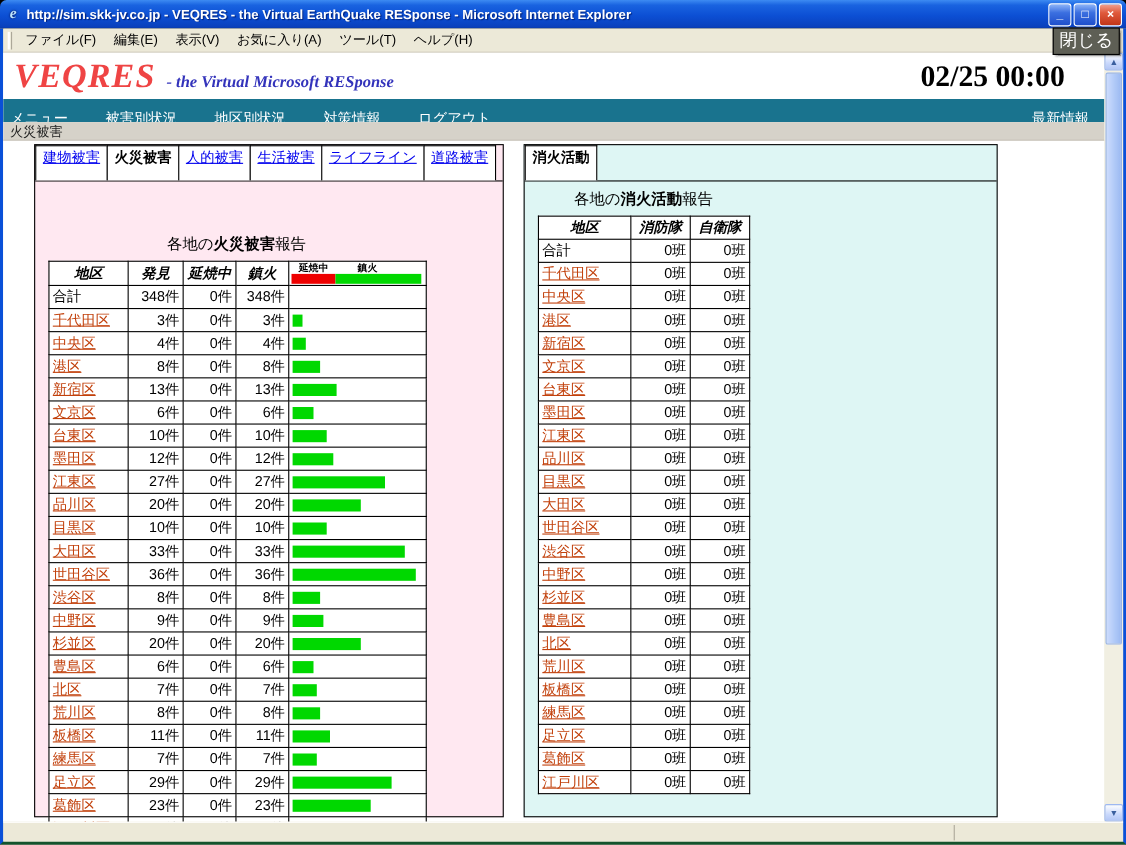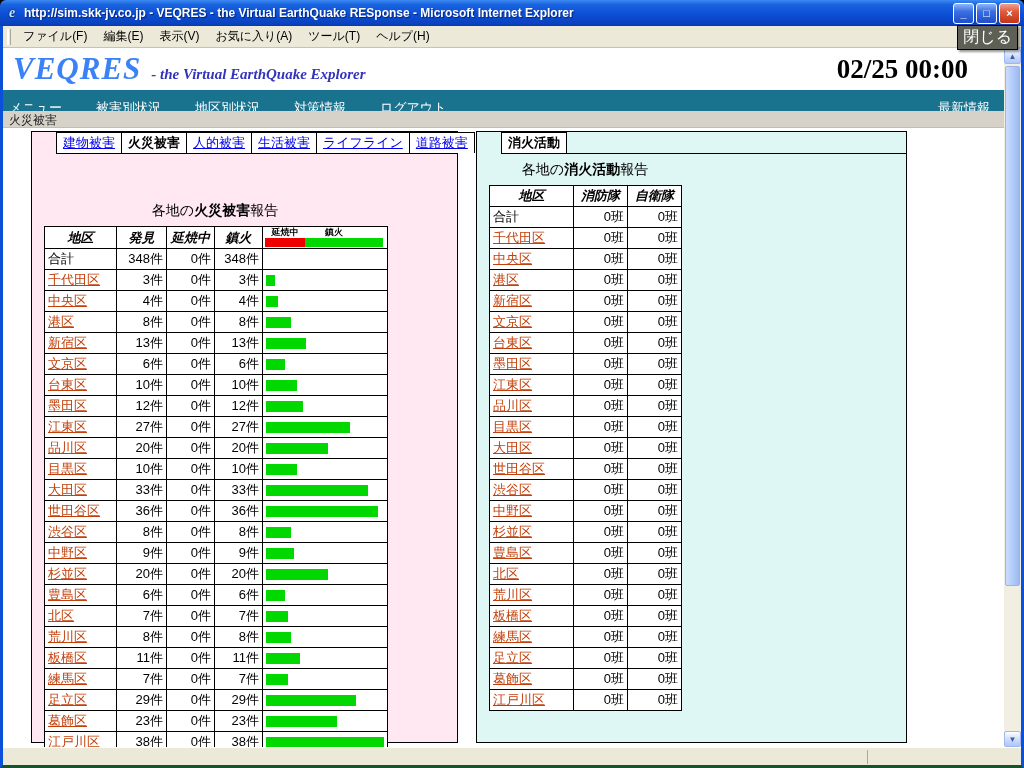--- a/index.html
+++ b/index.html
@@ -35,42 +35,42 @@
     border-right:1px solid #ACA899; }
   .menu-item { padding:2px 8px; cursor:default; }
 
   .page-row { flex:1; display:flex; min-height:0; }
   .page-content { flex:1; background:#fff; display:flex; flex-direction:column; min-width:0; }
 
   
   .page-header { height:42px; flex:0 0 42px; display:flex; align-items:center; padding:0 10px; background:#fff; }
   .logo-block { display:flex; align-items:baseline; }
   .veqres-logo { font-family:"Liberation Serif","DejaVu Serif",serif; font-style:italic; font-weight:bold;
-    font-size:31px; color:#3b82f6; letter-spacing:1px; }
+    font-size:31px; color:#ef4444; letter-spacing:1px; }
   .logo-tagline { font-family:"Liberation Serif","DejaVu Serif",serif; font-style:italic; font-weight:bold;
     font-size:15px; color:#3333BB; margin-left:10px; }
   .datetime { margin-left:auto; margin-right:26px; font-family:"Liberation Serif","DejaVu Serif",serif;
     font-weight:bold; font-size:27px; color:#000; }
 
   
   .navbar { height:21px; flex:0 0 21px; background:#19738E; color:#fff; display:flex; align-items:center;
     font-size:13px; padding:0 6px; }
   .nav-item { margin-right:34px; cursor:pointer; white-space:nowrap;margin-top:14px; }
   .nav-item.nav-right { margin-left:auto; margin-right:8px; }
 
   .page-label { height:17px; flex:0 0 17px; background:#D6D2C9; font-size:12px; color:#222;
     padding:1px 6px; border-bottom:1px solid #C2BEB2; }
 
   
   .panels-area { flex:1; background:#fff; padding:3px 0 0 28px; display:flex; gap:18px; align-items:flex-start; }
   .panel { border:1px solid #000; height:612px; }
   .fire-panel { width:427px; background:#FFE8F1; }
   .ext-panel { width:431px; background:#DEF6F4; }
 
-  .tabstrip { display:flex; border-bottom:1px solid #000; height:22px;margin-left:24px; }
+  .tabstrip { display:flex; border-bottom:1px solid #000; height:33px; }
   .tab { border:1px solid #000; border-bottom:none; background:#fff; padding:1px 6px;
     font-size:13px; line-height:17px; white-space:nowrap; }
   .tab + .tab { margin-left:-1px; }
   .tab .tab-link { color:#0000EE; text-decoration:underline; cursor:pointer; }
   .tab.active .tab-label { color:#000; text-decoration:none; font-weight:bold; }
 
   .panel-body { padding-left:12px; }
   .panel-title { text-align:center; font-size:14px; margin:7px 0 6px; color:#000; }
   .panel-title b { font-weight:bold; }
   .fire-panel .panel-title { width:342px;margin-top:48px; }
@@ -153,21 +153,21 @@
         <span class="menu-item">ツール(T)</span>
         <span class="menu-item">ヘルプ(H)</span>
       </div>
 
     <div class="page-row">
       <div class="page-content">
 
         <div class="page-header">
           <div class="logo-block">
             <span class="veqres-logo">VEQRES</span>
-            <span class="logo-tagline">- the Virtual EarthQuake Explorer</span>
+            <span class="logo-tagline">- the Virtual Microsoft RESponse</span>
           </div>
           <span class="datetime">02/25 00:00</span>
         </div>
 
         <div class="navbar">
             <span class="nav-item">メニュー</span>
             <span class="nav-item">被害別状況</span>
             <span class="nav-item">地区別状況</span>
             <span class="nav-item">対策情報</span>
             <span class="nav-item">ログアウト</span>

